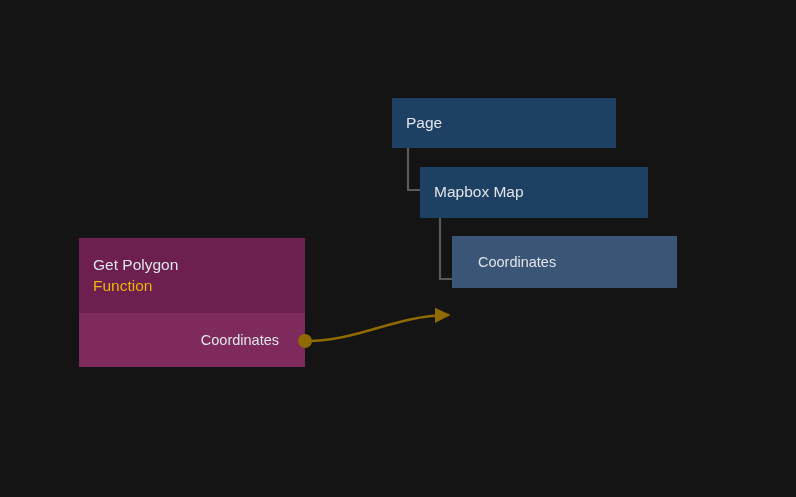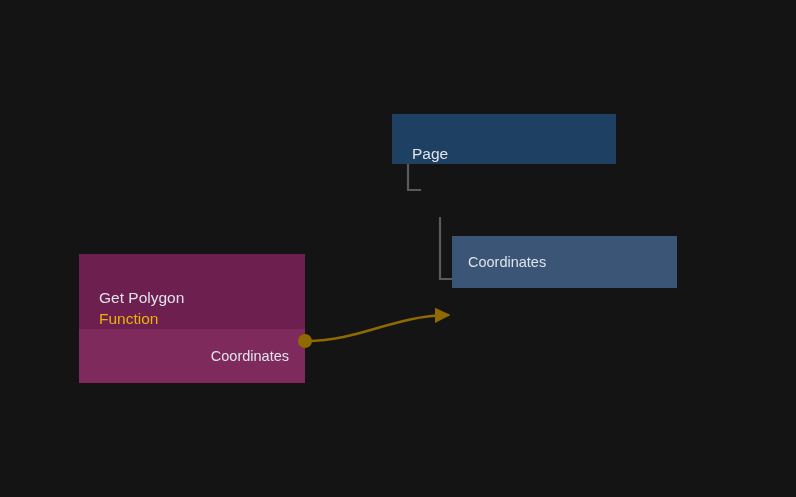--- a/index.html
+++ b/index.html
@@ -25,42 +25,41 @@
   .node {
     position: absolute;
     box-sizing: border-box;
     overflow: hidden;
   }
   .node-header {
     box-sizing: border-box;
     width: 100%;
     display: flex;
     flex-direction: column;
-    justify-content: flex-end;
-    padding: 0 20px;
-    margin-top: 16px;
+    justify-content: center;
+    padding: 0 14px;
   }
   .node-title {
     font-size: 15.5px;
     color: #dfe4ea;
     line-height: 1.32;
     white-space: nowrap;
   }
   .node-subtitle {
     font-size: 15.5px;
     color: #eab308;
     line-height: 1.32;
     white-space: nowrap;
   }
   .node-row {
     box-sizing: border-box;
     width: 100%;
     display: flex;
     align-items: center;
-    padding: 0 16px;
+    padding: 0 26px;
     font-size: 14.5px;
     color: #dfe4ea;
     white-space: nowrap;
   }
   .row-right { justify-content: flex-end; }
   .row-left  { justify-content: flex-start; }
 
   
   .blue .node-header { background: #1e4163; }
   .blue .node-row    { background: #3a5575; }
@@ -108,20 +107,25 @@
 
     <path d="M 440 218 L 440 279 L 452 279" fill="none" stroke="#5a5a5a" stroke-width="2.2" stroke-linecap="square" stroke-linejoin="miter"></path>
   </svg>
 
   <div class="node blue" id="node-page">
     <div class="node-header">
       <div class="node-title">Page</div>
     </div>
   </div>
 
+  <div class="node blue" id="node-mapbox-map">
+    <div class="node-header">
+      <div class="node-title">Mapbox Map</div>
+    </div>
+  </div>
 
   <div class="node blue" id="node-mapbox-polygon">
     <div class="node-row row-left">
       <span>Coordinates</span>
     </div>
   </div>
 
   <div class="node purple" id="node-get-polygon">
     <div class="node-header">
       <div class="node-title">Get Polygon</div>

